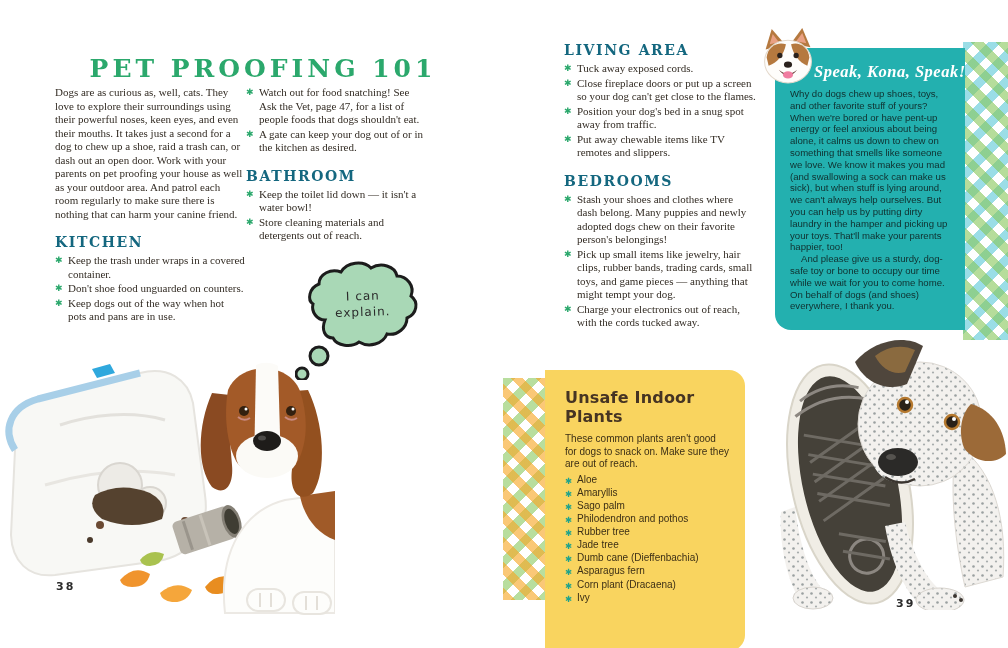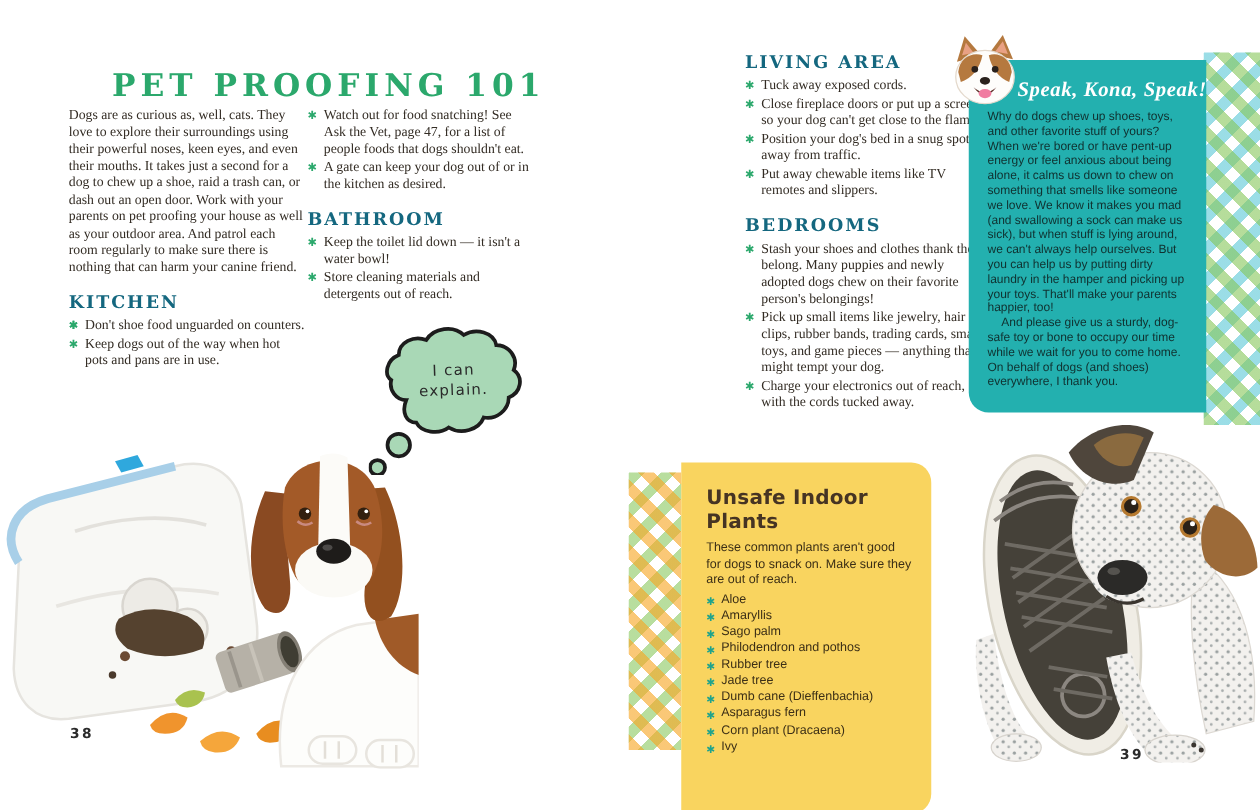--- a/index.html
+++ b/index.html
@@ -51,21 +51,21 @@
 <body>
 
 <h1 class="abs title">PET PROOFING 101</h1>
 
 <div class="abs col" style="left:55px;top:86px;width:190px;">
   <p class="intro">Dogs are as curious as, well, cats. They love to explore their surroundings using their powerful noses, keen eyes, and even their mouths. It takes just a second for a dog to chew up a shoe, raid a trash can, or dash out an open door. Work with your parents on pet proofing your house as well as your outdoor area. And patrol each room regularly to make sure there is nothing that can harm your canine friend.</p>
   <h2 class="sec-head">KITCHEN</h2>
   <div>
 
       <div class="b-item">
-        <span class="star">✱</span>
+        <span class="star">✱</span><span>Keep the trash under wraps in a covered container.</span>
       </div>
 
       <div class="b-item">
         <span class="star">✱</span><span>Don't shoe food unguarded on counters.</span>
       </div>
 
       <div class="b-item">
         <span class="star">✱</span><span>Keep dogs out of the way when hot pots and pans are in use.</span>
       </div>
     </div>
@@ -154,21 +154,21 @@
   <rect x="247" y="254" width="38" height="22" rx="11" fill="#fdfdfb" stroke="#e8e5df" stroke-width="2"></rect>
   <line x1="260" y1="258" x2="260" y2="272" stroke="#e3dfd8" stroke-width="2"></line>
   <line x1="271" y1="258" x2="271" y2="272" stroke="#e3dfd8" stroke-width="2"></line>
   <rect x="293" y="257" width="38" height="22" rx="11" fill="#fdfdfb" stroke="#e8e5df" stroke-width="2"></rect>
   <line x1="306" y1="261" x2="306" y2="275" stroke="#e3dfd8" stroke-width="2"></line>
   <line x1="317" y1="261" x2="317" y2="275" stroke="#e3dfd8" stroke-width="2"></line>
 </svg>
 
 <div class="abs folio" style="left:56px;top:580px;">38</div>
 
-<div class="abs col" style="left:596px;top:42px;width:192px;">
+<div class="abs col" style="left:564px;top:42px;width:192px;">
   <h2 class="sec-head first">LIVING AREA</h2>
   <div>
 
       <div class="b-item">
         <span class="star">✱</span><span>Tuck away exposed cords.</span>
       </div>
 
       <div class="b-item">
         <span class="star">✱</span><span>Close fireplace doors or put up a screen so your dog can't get close to the flames.</span>
       </div>
@@ -178,21 +178,21 @@
       </div>
 
       <div class="b-item">
         <span class="star">✱</span><span>Put away chewable items like TV remotes and slippers.</span>
       </div>
     </div>
   <h2 class="sec-head">BEDROOMS</h2>
   <div>
 
       <div class="b-item">
-        <span class="star">✱</span><span>Stash your shoes and clothes thank they belong. Many puppies and newly adopted dogs chew on their favorite person's belongings!</span>
+        <span class="star">✱</span><span>Stash your shoes and clothes where dash belong. Many puppies and newly adopted dogs chew on their favorite person's belongings!</span>
       </div>
 
       <div class="b-item">
         <span class="star">✱</span><span>Pick up small items like jewelry, hair clips, rubber bands, trading cards, small toys, and game pieces — anything that might tempt your dog.</span>
       </div>
 
       <div class="b-item">
         <span class="star">✱</span><span>Charge your electronics out of reach, with the cords tucked away.</span>
       </div>
     </div>

